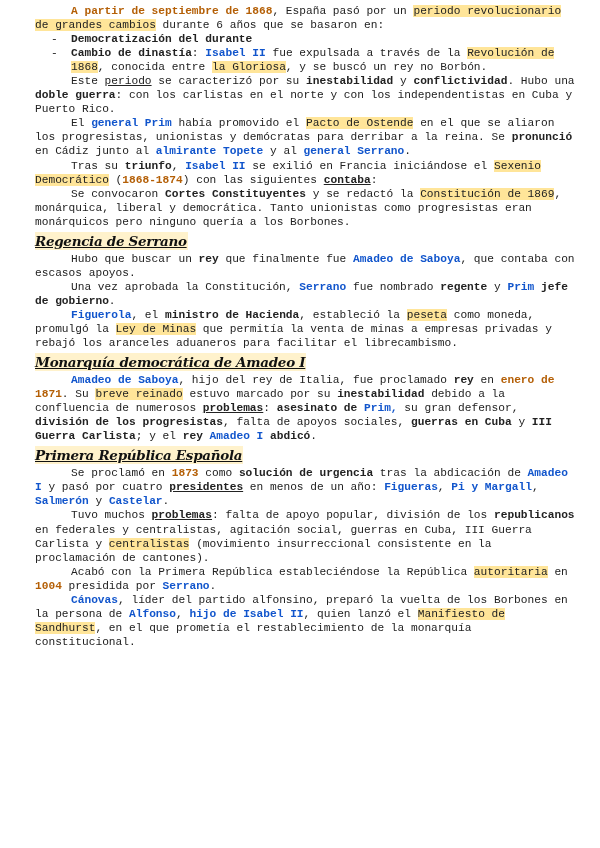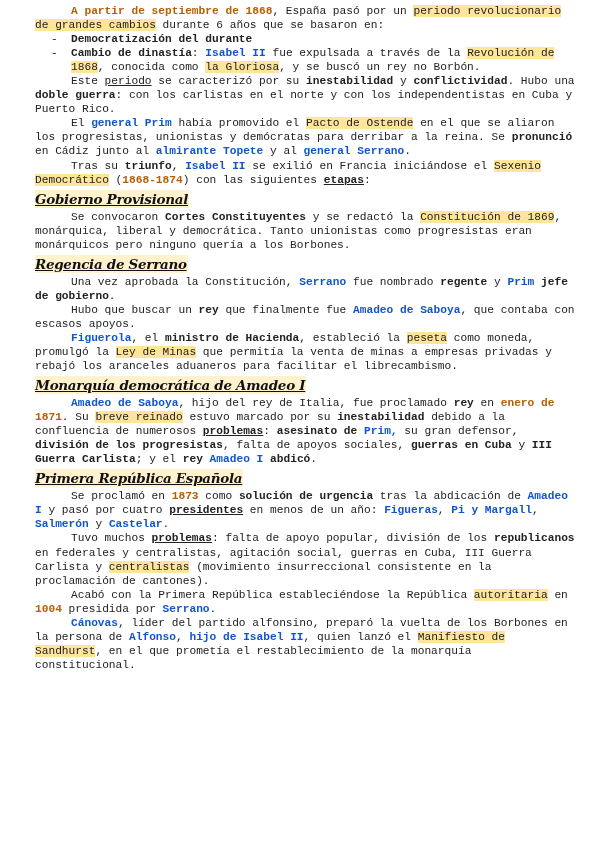--- a/index.html
+++ b/index.html
@@ -27,36 +27,35 @@
   }
 </style>
 </head>
 <body>
 
 <div class="page">
 
   <p class="ind"><span class="org">A partir de septiembre de 1868</span><span>, España pasó por un </span><span class="hl">periodo revolucionario de grandes cambios</span><span> durante 6 años que se basaron en:</span></p>
 
   <p class="li"><span class="dash">-</span><span class="b">Democratización del durante</span></p>
-  <p class="li"><span class="dash">-</span><span class="b">Cambio de dinastía</span><span>: </span><span class="blue">Isabel II</span><span> fue expulsada a través de la </span><span class="hl">Revolución de 1868</span><span>, conocida como </span><span class="hl">la Gloriosa</span><span>, y se buscó un rey no Borbón.</span></p>
+  <p class="li"><span class="dash">-</span><span class="b">Cambio de dinastía</span><span>: </span><span class="blue">Isabel II</span><span> fue expulsada a través de la </span><span class="hl">Revolución de 1868</span><span>, conocida entre </span><span class="hl">la Gloriosa</span><span>, y se buscó un rey no Borbón.</span></p>
 
   <p class="ind"><span>Este </span><span class="u">periodo</span><span> se caracterizó por su </span><span class="b">inestabilidad</span><span> y </span><span class="b">conflictividad</span><span>. Hubo una </span><span class="b">doble guerra</span><span>: con los carlistas en el norte y con los independentistas en Cuba y Puerto Rico.</span></p>
 
   <p class="ind"><span>El </span><span class="blue">general Prim</span><span> había promovido el </span><span class="hl">Pacto de Ostende</span><span> en el que se aliaron los progresistas, unionistas y demócratas para derribar a la reina. Se </span><span class="b">pronunció</span><span> en Cádiz junto al </span><span class="blue">almirante Topete</span><span> y al </span><span class="blue">general Serrano</span><span>.</span></p>
 
-  <p class="ind"><span>Tras su </span><span class="b">triunfo</span><span>, </span><span class="blue">Isabel II</span><span> se exilió en Francia iniciándose el </span><span class="hl">Sexenio Democrático</span><span> (</span><span class="org">1868-1874</span><span>) con las siguientes </span><span class="b u">etapas</span><span>:</span></p>
+  <p class="ind"><span>Tras su </span><span class="b">triunfo</span><span>, </span><span class="blue">Isabel II</span><span> se exilió en Francia iniciándose el </span><span class="hl">Sexenio Democrático</span><span> (</span><span class="org">1868-1874</span><span>) con las siguientes </span><span class="b u">contaba</span><span>:</span></p>
 
   
-  <div class="h">Gobierno Provisional</div>
   <p class="ind"><span>Se convocaron </span><span class="b">Cortes Constituyentes</span><span> y se redactó la </span><span class="hl">Constitución de 1869</span><span>, monárquica, liberal y democrática. Tanto unionistas como progresistas eran monárquicos pero ninguno quería a los Borbones.</span></p>
 
   
   <div class="h">Regencia de Serrano</div>
+  <p class="ind"><span>Hubo que buscar un </span><span class="b">rey</span><span> que finalmente fue </span><span class="blue">Amadeo de Saboya</span><span>, que contaba con escasos apoyos.</span></p>
   <p class="ind"><span>Una vez aprobada la Constitución, </span><span class="blue">Serrano</span><span> fue nombrado </span><span class="b">regente</span><span> y </span><span class="blue">Prim</span><span> </span><span class="b">jefe de gobierno</span><span>.</span></p>
-  <p class="ind"><span>Hubo que buscar un </span><span class="b">rey</span><span> que finalmente fue </span><span class="blue">Amadeo de Saboya</span><span>, que contaba con escasos apoyos.</span></p>
   <p class="ind"><span class="blue">Figuerola</span><span>, el </span><span class="b">ministro de Hacienda</span><span>, estableció la </span><span class="hl">peseta</span><span> como moneda, promulgó la </span><span class="hl">Ley de Minas</span><span> que permitía la venta de minas a empresas privadas y rebajó los aranceles aduaneros para facilitar el librecambismo.</span></p>
 
   
   <div class="h">Monarquía democrática de Amadeo I</div>
   <p class="ind"><span class="blue">Amadeo de Saboya</span><span>, hijo del rey de Italia, fue proclamado </span><span class="b">rey</span><span> en </span><span class="org">enero de 1871</span><span>. Su </span><span class="hl">breve reinado</span><span> estuvo marcado por su </span><span class="b">inestabilidad</span><span> debido a la confluencia de numerosos </span><span class="b u">problemas</span><span>: </span><span class="b">asesinato de </span><span class="blue">Prim,</span><span> su gran defensor, </span><span class="b">división de los progresistas</span><span>, falta de apoyos sociales, </span><span class="b">guerras en Cuba</span><span> y </span><span class="b">III Guerra Carlista</span><span>; y el </span><span class="b">rey</span><span> </span><span class="blue">Amadeo I</span><span> </span><span class="b">abdicó</span><span>.</span></p>
 
   
   <div class="h">Primera República Española</div>
   <p class="ind"><span>Se proclamó en </span><span class="org">1873</span><span> como </span><span class="b">solución de urgencia</span><span> tras la abdicación de </span><span class="blue">Amadeo I</span><span> y pasó por cuatro </span><span class="b u">presidentes</span><span> en menos de un año: </span><span class="blue">Figueras</span><span>, </span><span class="blue">Pi y Margall</span><span>, </span><span class="blue">Salmerón</span><span> y </span><span class="blue">Castelar</span><span>.</span></p>
   <p class="ind"><span>Tuvo muchos </span><span class="b u">problemas</span><span>: falta de apoyo popular, división de los </span><span class="b">republicanos</span><span> en federales y centralistas, agitación social, guerras en Cuba, III Guerra Carlista y </span><span class="hl">centralistas</span><span> (movimiento insurreccional consistente en la proclamación de cantones).</span></p>

